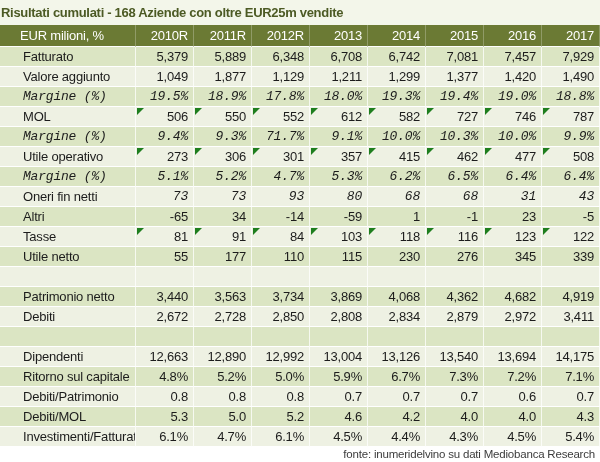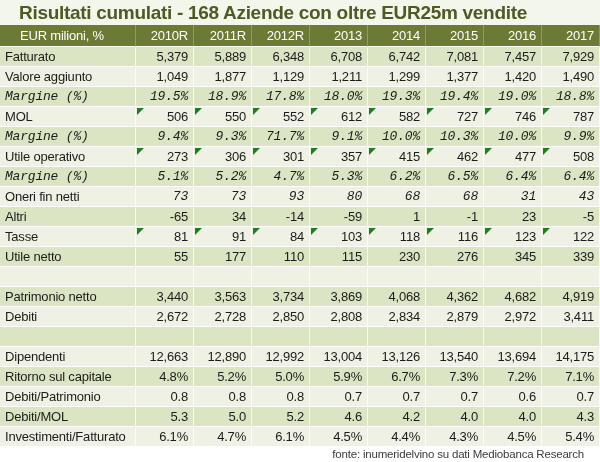--- a/index.html
+++ b/index.html
@@ -14,51 +14,51 @@
     --flag-green:#1e7e1e;
     --footer-text:#3c3c3c;
     --page-bg:#ffffff;
   }
   *{margin:0;padding:0;box-sizing:border-box;}
   html,body{width:600px;height:462px;overflow:hidden;background:var(--page-bg);}
   body{font-family:"Liberation Sans","DejaVu Sans",sans-serif;color:var(--body-text);}
   .page{width:600px;height:462px;display:flex;flex-direction:column;}
   .title-bar{
     height:25px;line-height:25px;background:var(--title-bg);
-    color:var(--title-text);font-size:19px;font-weight:600;
-    padding-left:19px;letter-spacing:-0.3px;white-space:nowrap;overflow:hidden;
+    color:var(--title-text);font-size:13px;font-weight:600;
+    padding-left:1px;letter-spacing:-0.3px;white-space:nowrap;overflow:hidden;
   }
   table{width:600px;table-layout:fixed;border-collapse:separate;border-spacing:0;}
   col.c-label{width:136px;}
   col.c-year{width:58px;}
   th,td{
     font-size:13px;letter-spacing:-0.2px;white-space:nowrap;overflow:hidden;
     border-bottom:1px solid var(--grid-line);
     border-right:1px solid rgba(255,255,255,0.75);
   }
   th{
     height:22px;background:var(--header-bg);color:var(--header-text);
     font-weight:400;border-right:1px solid rgba(255,255,255,0.25);
   }
   th.label-h{text-align:left;padding-left:20px;}
   th.year-h{text-align:right;padding-right:5px;}
   td{height:20px;}
-  td.label{text-align:left;padding-left:5px;}
+  td.label{text-align:left;padding-left:23px;}
   td.val{text-align:right;padding-right:5px;position:relative;}
   tr.dark td{background:var(--row-dark);}
   tr.light td{background:var(--row-light);}
   td.it{font-style:italic;font-family:Liberation Mono, monospace;}
   td.flag::before{
     content:"";position:absolute;top:1px;left:1px;width:0;height:0;
     border-top:7px solid var(--flag-green);border-right:7px solid transparent;
   }
   .footer{
     height:15px;line-height:14px;background:var(--page-bg);
     color:var(--footer-text);font-size:11.5px;text-align:right;
-    padding-right:16px;letter-spacing:-0.2px;
+    padding-right:5px;letter-spacing:-0.2px;
   }
 </style>
 </head>
 <body>
 
 <div class="page">
   <div class="title-bar">Risultati cumulati - 168 Aziende con oltre EUR25m vendite</div>
   <table>
     <colgroup id="cols">
         <col class="c-label">

